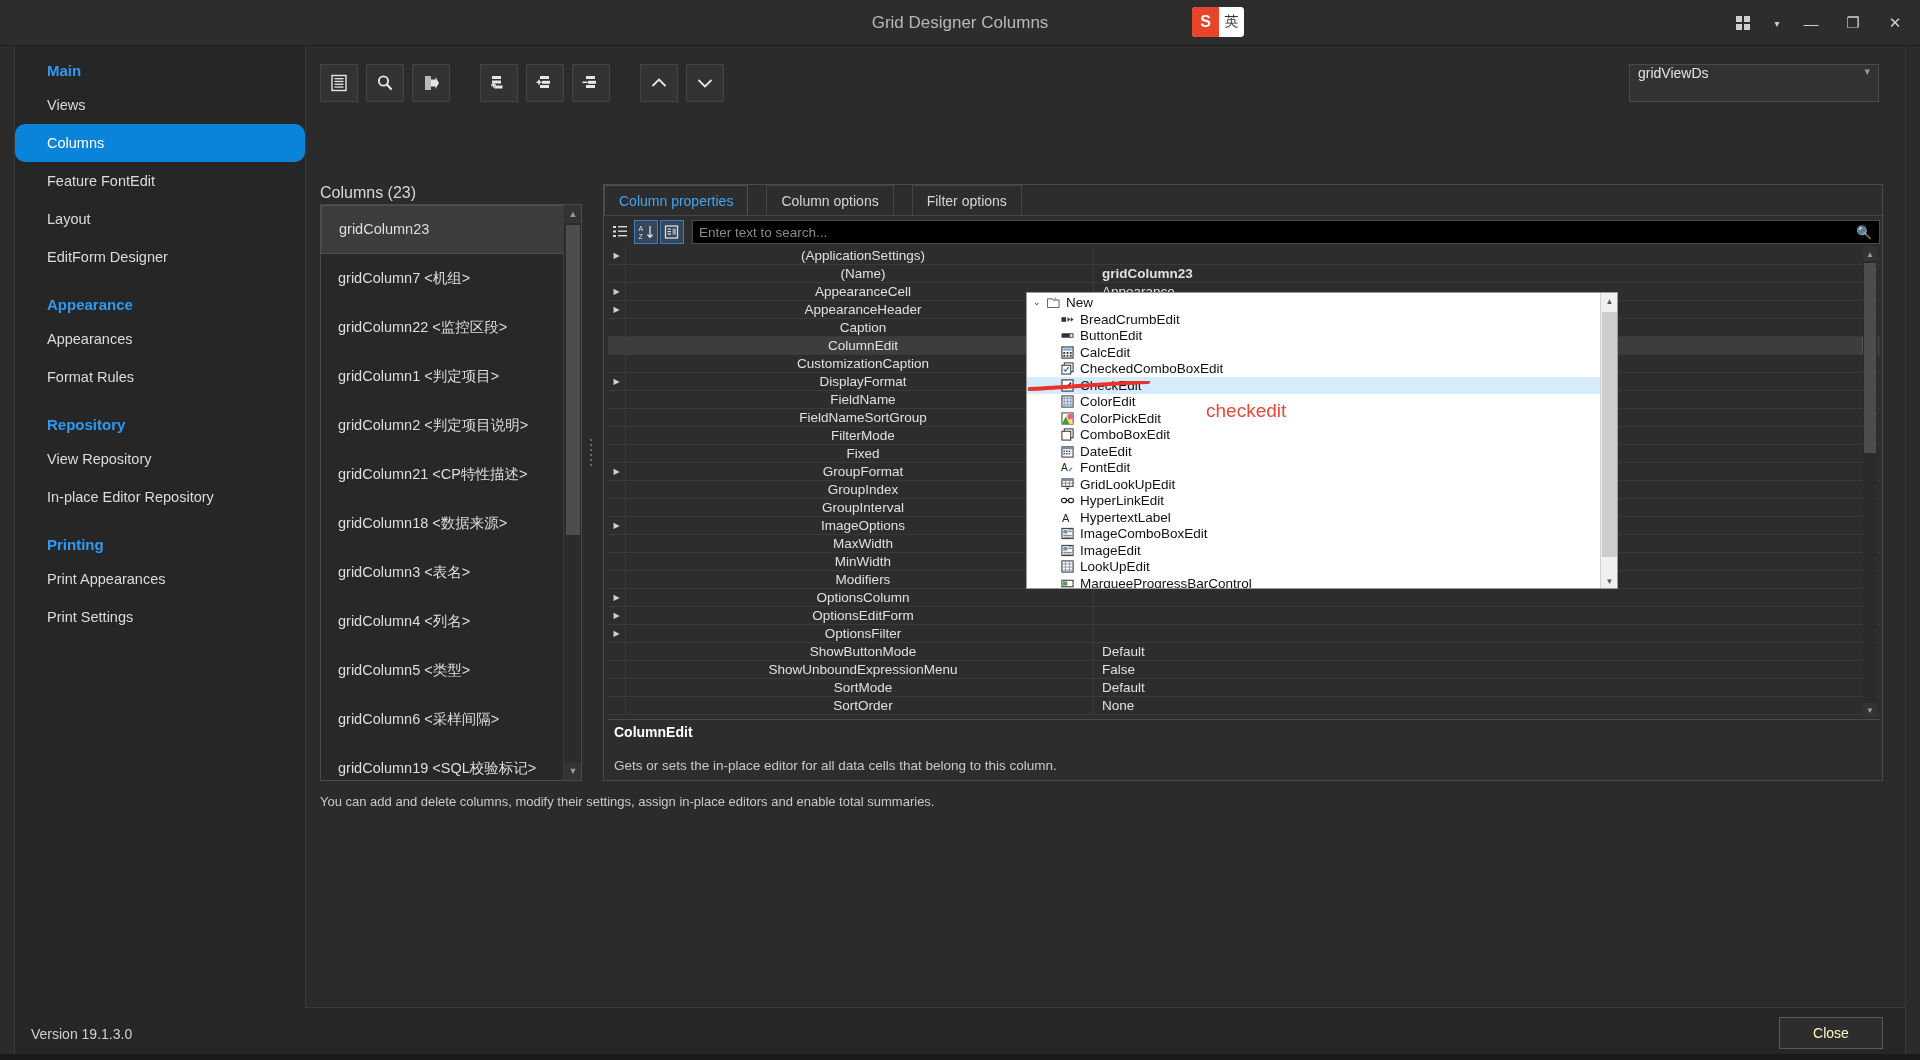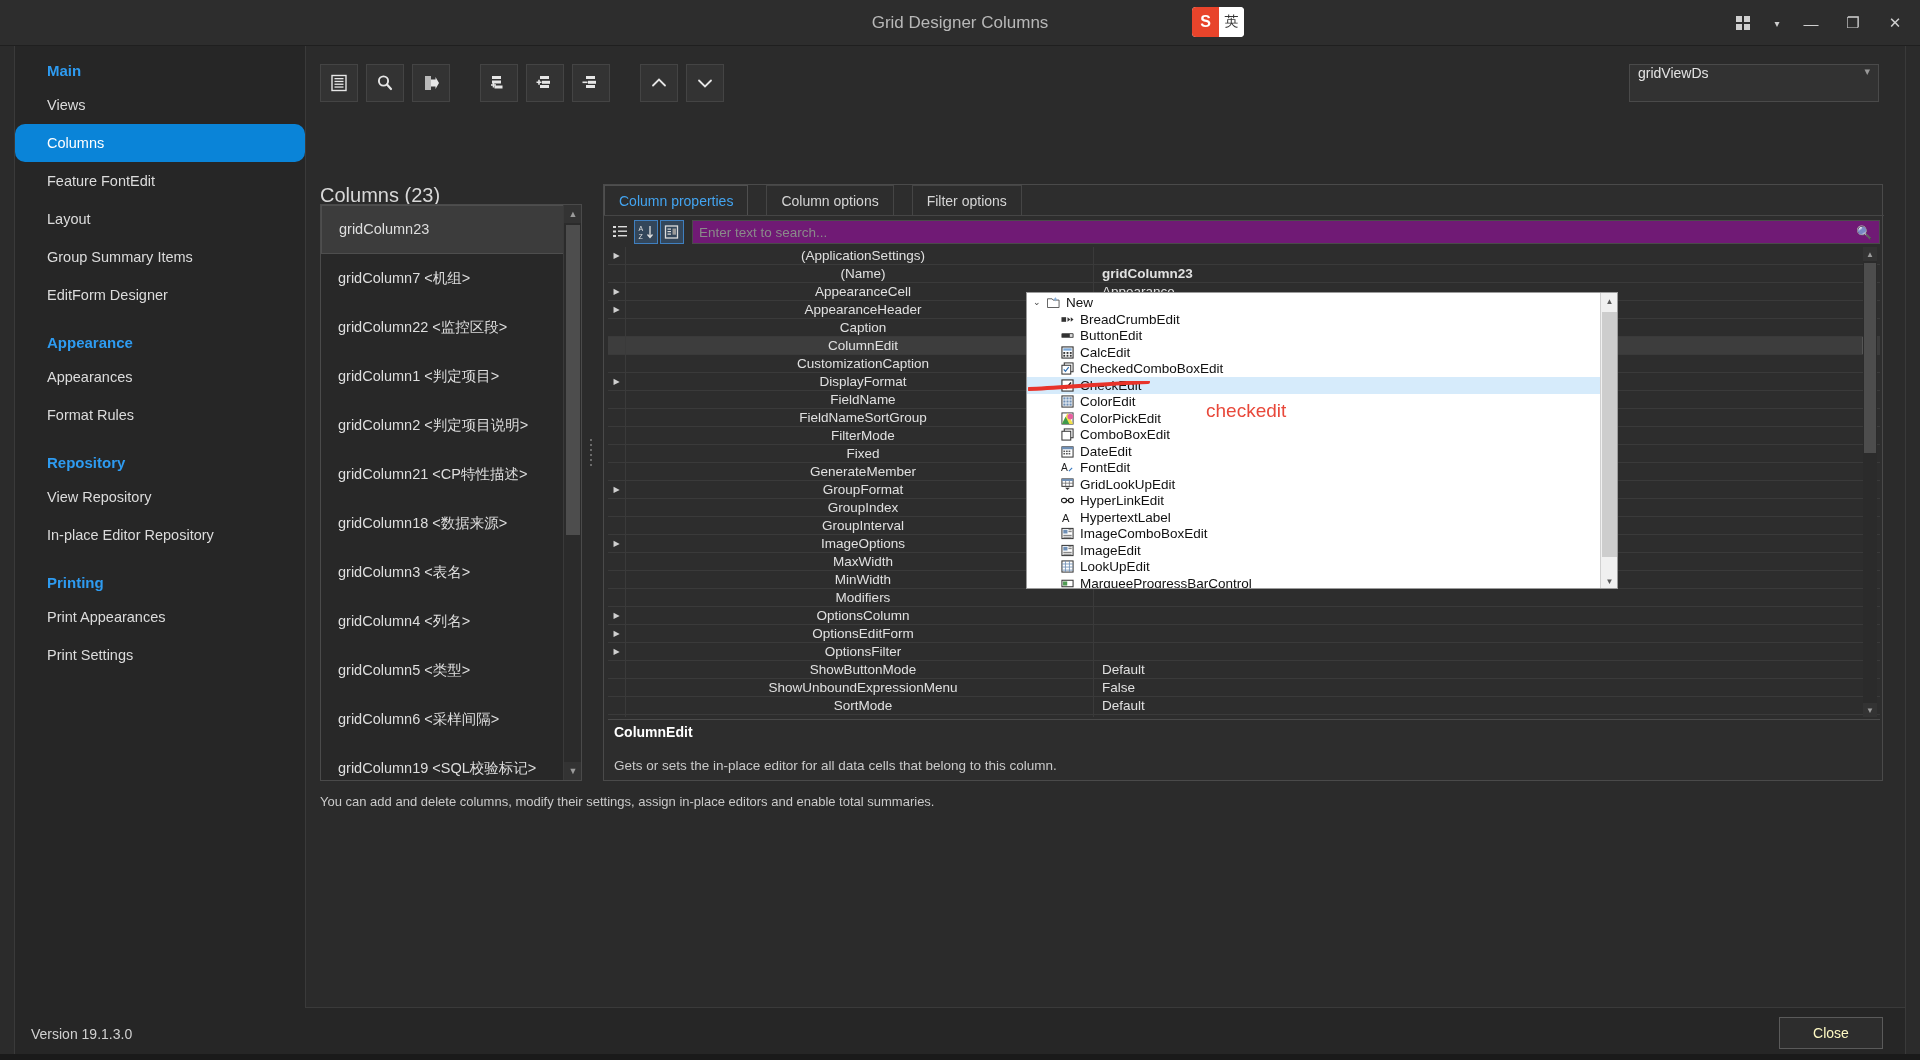--- a/index.html
+++ b/index.html
@@ -76,21 +76,21 @@
   .ds-combo{
     position:absolute; right:26px; top:18px; width:250px; height:38px;
     background:#323232; border:1px solid #4a4a4a; display:flex; align-items:flex-start;
     padding:0 8px; cursor:pointer;
   }
   .ds-combo .ds-text{ color:#e3e3e3; font-size:14px; flex:1; }
   .ds-combo .ds-arrow{ color:#9a9a9a; font-size:11px; }
 
   
   .col-caption{
-    position:absolute; left:305px; top:138px; color:#d8d8d8; font-size:20px;text-align:center;
+    position:absolute; left:305px; top:138px; color:#d8d8d8; font-size:16px;text-align:center;
   }
   .col-list{
     position:absolute; left:305px; top:158px; width:262px; height:577px;
     background:#282828; border:1px solid #4a4a4a; overflow:hidden;
   }
   .col-scroll-area{ position:absolute; left:0; top:0; width:244px; height:100%; }
   .col-item{
     height:49px; line-height:49px; padding-left:17px; color:#dedede; font-size:14.5px;
     white-space:nowrap; overflow:hidden; cursor:pointer;
   }
@@ -131,21 +131,21 @@
 
   .prop-toolbar{
     position:absolute; left:4px; top:34px; width:1272px; height:26px; display:flex; align-items:center;
   }
   .pt-btn{
     width:24px; height:24px; margin-right:2px; display:flex; align-items:center; justify-content:center;
     cursor:pointer; background:#2d2d2d; border:1px solid transparent;
   }
   .pt-btn.active{ border:1px solid #3f7fbf; background:#33465a; }
   .pt-search{
-    flex:1; height:24px; background:#701a75; border:1px solid #4a4a4a; margin-left:6px;
+    flex:1; height:24px; background:#000000; border:1px solid #4a4a4a; margin-left:6px;
     display:flex; align-items:center; padding:0 6px;
   }
   .pt-search input{
     flex:1; background:transparent; border:none; outline:none; color:#d0d0d0; font-size:13.5px;
     font-family:"Liberation Sans", sans-serif;
   }
   .pt-search input::placeholder{ color:#8a8a8a; }
   .pt-search .sicon{ color:#8e8e8e; font-size:13px; }
 
   
@@ -272,21 +272,20 @@
   <div class="frame">
 
     <div class="sidebar">
       <div style="height:10px"></div>
 
       <div class="side-group">Main</div>
       <div class="side-item">Views</div>
       <div class="side-item active">Columns</div>
       <div class="side-item">Feature FontEdit</div>
       <div class="side-item">Layout</div>
-      <div class="side-item">Group Summary Items</div>
       <div class="side-item">EditForm Designer</div>
       <div class="side-spacer"></div>
 
       <div class="side-group">Appearance</div>
       <div class="side-item">Appearances</div>
       <div class="side-item">Format Rules</div>
       <div class="side-spacer"></div>
 
       <div class="side-group">Repository</div>
       <div class="side-item">View Repository</div>
@@ -495,25 +494,20 @@
             <div class="pexp"></div>
             <div class="pname">FilterMode</div>
             <div class="pval"></div>
           </div>
         <div class="prow">
             <div class="pexp"></div>
             <div class="pname">Fixed</div>
             <div class="pval"></div>
           </div>
         <div class="prow">
-            <div class="pexp"></div>
-            <div class="pname">GenerateMember</div>
-            <div class="pval"></div>
-          </div>
-        <div class="prow">
             <div class="pexp">▶</div>
             <div class="pname">GroupFormat</div>
             <div class="pval"></div>
           </div>
         <div class="prow">
             <div class="pexp"></div>
             <div class="pname">GroupIndex</div>
             <div class="pval"></div>
           </div>
         <div class="prow">

